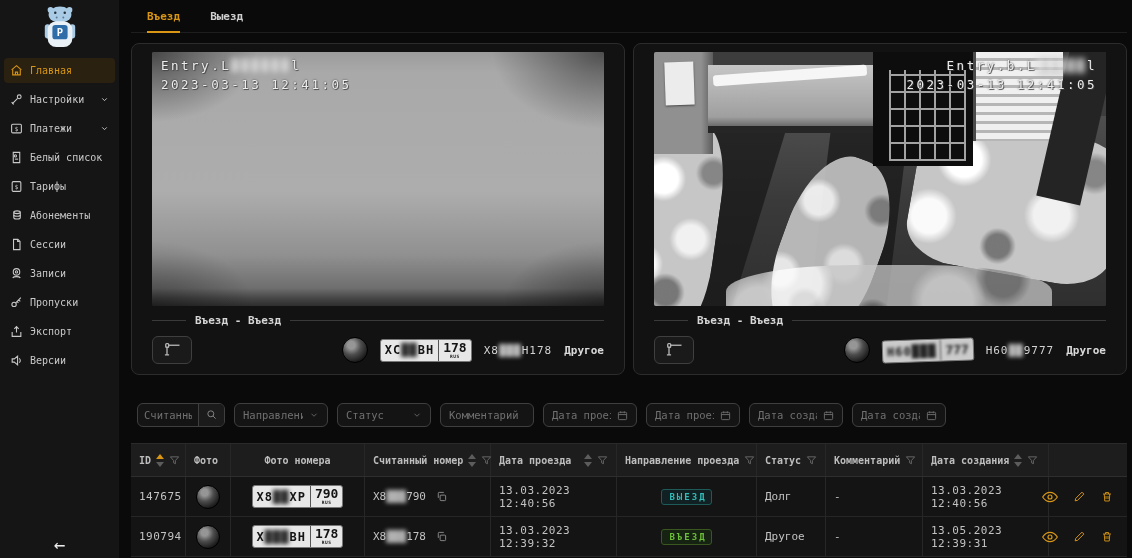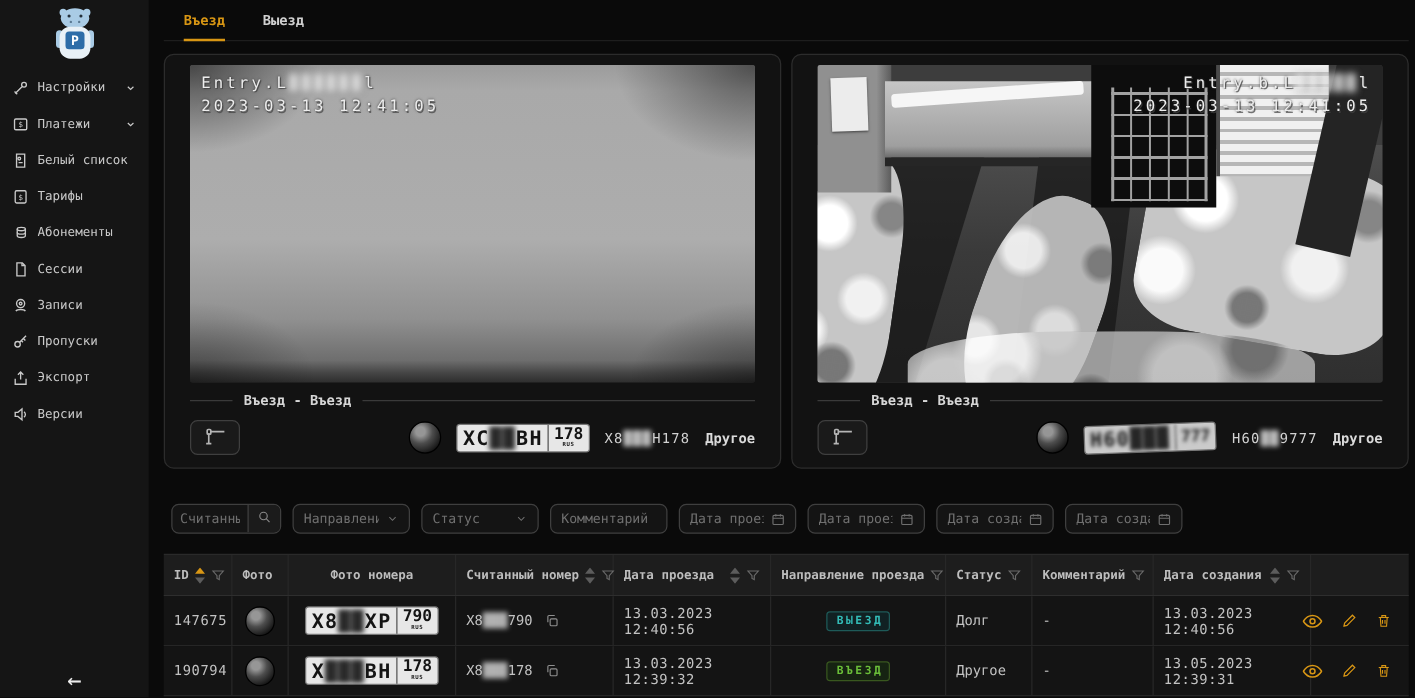--- a/index.html
+++ b/index.html
@@ -102,21 +102,21 @@
   .gate-btn { width:40px; height:28px; background:#1a1a1a; border:1px solid #3f3f3f; border-radius:6px;
     display:flex; align-items:center; justify-content:center; cursor:pointer; padding:0; }
   .cam-meta { display:flex; align-items:center; gap:12px; }
 
   .thumb { width:26px; height:26px; border-radius:50%; border:1px solid #000; flex:none; cursor:pointer;
     background:radial-gradient(circle at 35% 30%, #969696 0 16%, #4d4d4d 42%, #161616 78%); }
   .thumb.small { width:24px; height:24px; }
 
   .plate { display:inline-flex; align-items:stretch; height:23px; background:#e7e7e7; border:1px solid #777;
     border-radius:3px; color:#141414; font-weight:bold; }
-  .plate-main { display:flex; align-items:center; padding:0 4px; font-size:16px; letter-spacing:1px; }
+  .plate-main { display:flex; align-items:center; padding:0 4px; font-size:12px; letter-spacing:1px; }
   .plate-region { display:flex; flex-direction:column; align-items:center; justify-content:center;
     border-left:1.5px solid #555; padding:0 4px; font-size:13px; line-height:1; }
   .plate-region .rus { font-size:4.5px; letter-spacing:.5px; margin-top:1px; }
   .plate.dirty { background:#cbcbcb; transform:rotate(-2deg); }
   .plate.dirty span { filter:blur(1.2px); }
 
   .rec-text { color:#d2d2d2; font-size:11px; letter-spacing:1px; white-space:nowrap; }
   .other-link { color:#dadada; font-size:11px; font-weight:bold; cursor:pointer; white-space:nowrap; }
 
   
@@ -170,20 +170,30 @@
           <circle cx="23.5" cy="13" r="1" fill="#5b7a93"></circle>
         <rect x="4" y="20" width="6" height="15" rx="3" fill="#a9cbe5"></rect>
         <rect x="30" y="20" width="6" height="15" rx="3" fill="#a9cbe5"></rect>
         <rect x="7" y="17" width="26" height="27" rx="9" fill="#e9f1f7"></rect>
         <rect x="12" y="21" width="16" height="15" rx="3" fill="#2e6da8"></rect>
         <text x="20" y="32.5" text-anchor="middle" font-size="11" font-weight="bold" fill="#ffffff">P</text>
       </svg>
     </div>
 
     <nav class="side-nav">
+      <div class="side-item active">
+        <span class="icon">
+            <svg viewBox="0 0 24 24" fill="none" stroke="currentColor" stroke-width="2">
+              <path d="M3 11L12 3l9 8"></path>
+              <path d="M5 10v10h14V10"></path>
+              <path d="M10 20v-5h4v5"></path>
+            </svg>
+          </span>
+        <span class="side-label">Главная</span>
+      </div>
       <div class="side-item">
         <span class="icon">
             <svg viewBox="0 0 24 24" fill="none" stroke="currentColor" stroke-width="2">
               <circle cx="17" cy="7" r="3.5"></circle>
               <path d="M14 10L4 20M3 17l4 4"></path>
             </svg>
           </span>
         <span class="side-label">Настройки</span>
         <span class="chev">
             <svg width="9" height="9" viewBox="0 0 24 24" fill="none" stroke="currentColor" stroke-width="2.5">
@@ -523,21 +533,21 @@
             </span>
         </div>
         <div class="cell" style="justify-content:space-between;">
           <span>Комментарий</span>
           <span class="funnel">
               <svg width="11" height="11" viewBox="0 0 24 24" fill="none" stroke="#6a6a6a" stroke-width="2">
                 <path d="M3 4h18l-7 8v7l-4-2v-5z"></path>
               </svg>
             </span>
         </div>
-        <div class="cell" style="justify-content:space-between;">
+        <div class="cell" style="">
           <span>Дата создания</span>
           <span style="display:flex;gap:5px;align-items:center;">
             <span class="sorter">
                 <svg width="8" height="13" viewBox="0 0 8 13">
                   <path class="up" d="M4 0l4 5H0z"></path>
                   <path class="down" d="M0 8h8l-4 5z"></path>
                 </svg>
               </span>
             <span class="funnel">
                 <svg width="11" height="11" viewBox="0 0 24 24" fill="none" stroke="#6a6a6a" stroke-width="2">

